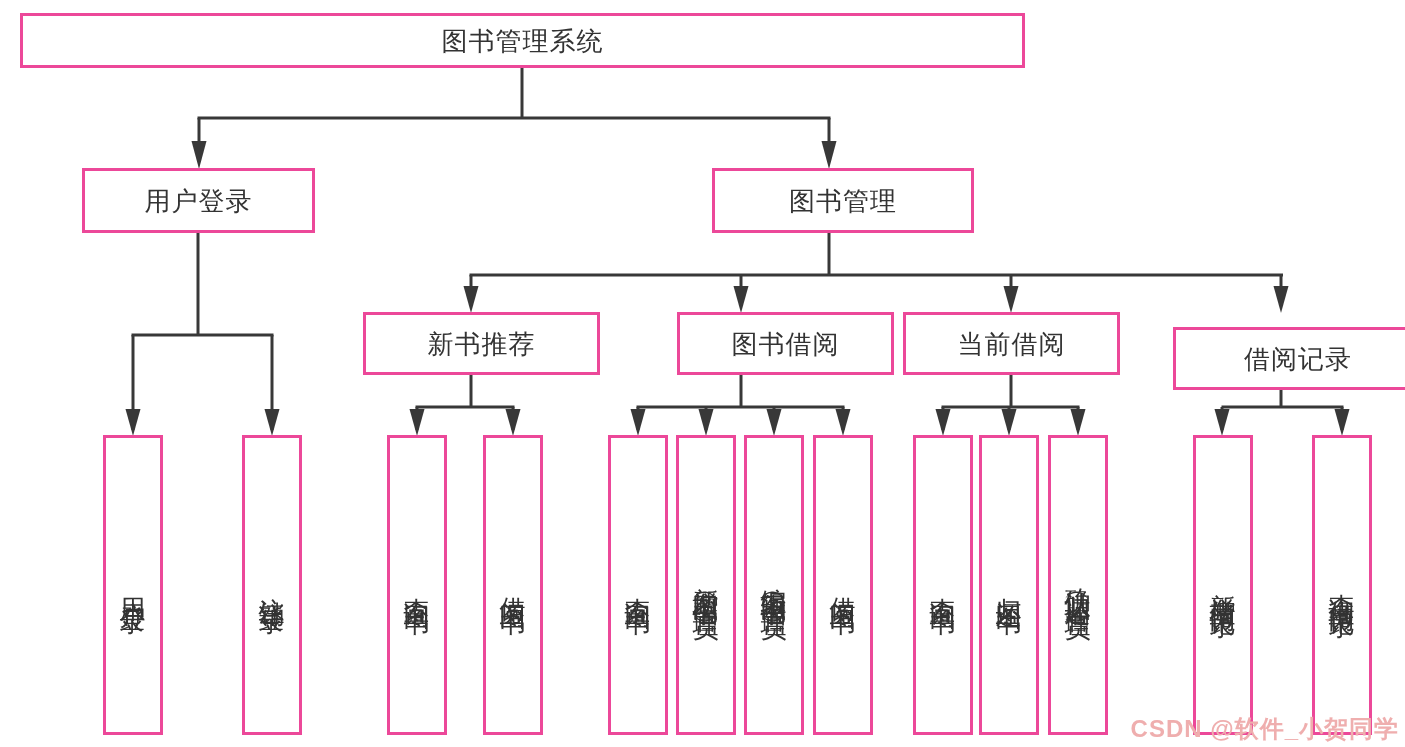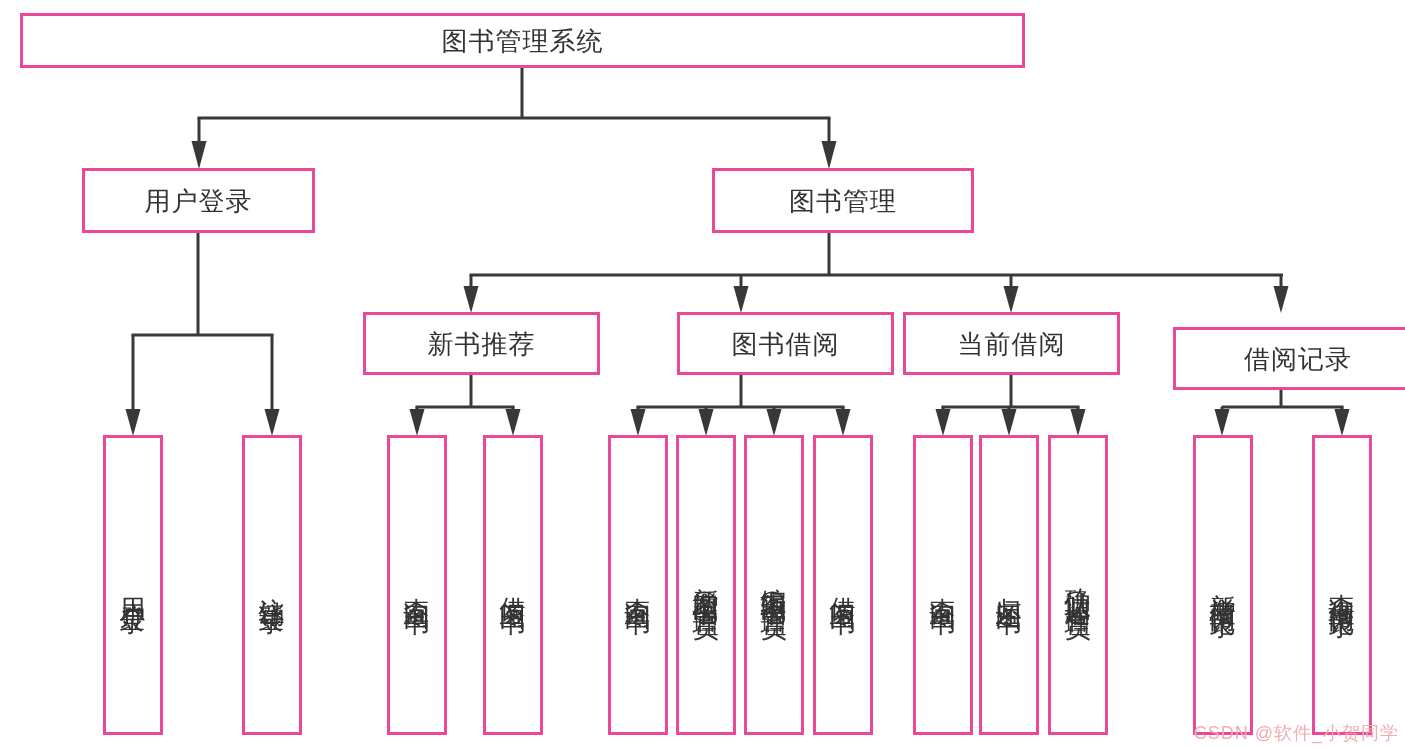--- a/index.html
+++ b/index.html
@@ -35,25 +35,26 @@
   .leaf {
     writing-mode: vertical-rl;
     text-orientation: mixed;
     font-size: 26px;
     letter-spacing: 4px;
   }
   .watermark {
     position: absolute;
     right: 6px;
     bottom: 2px;
-    font-size: 18px;
+    font-size: 24px;
     color: #efaeae;
     letter-spacing: 1px;
     z-index: 5;
     white-space: nowrap;
+    font-weight: bold;
   }
 </style>
 </head>
 <body>
 
 <div id="stage">
 
   <svg id="wires" viewBox="0 0 1405 747" xmlns="http://www.w3.org/2000/svg">
     <g stroke="#383838" stroke-width="3" fill="none">
 

